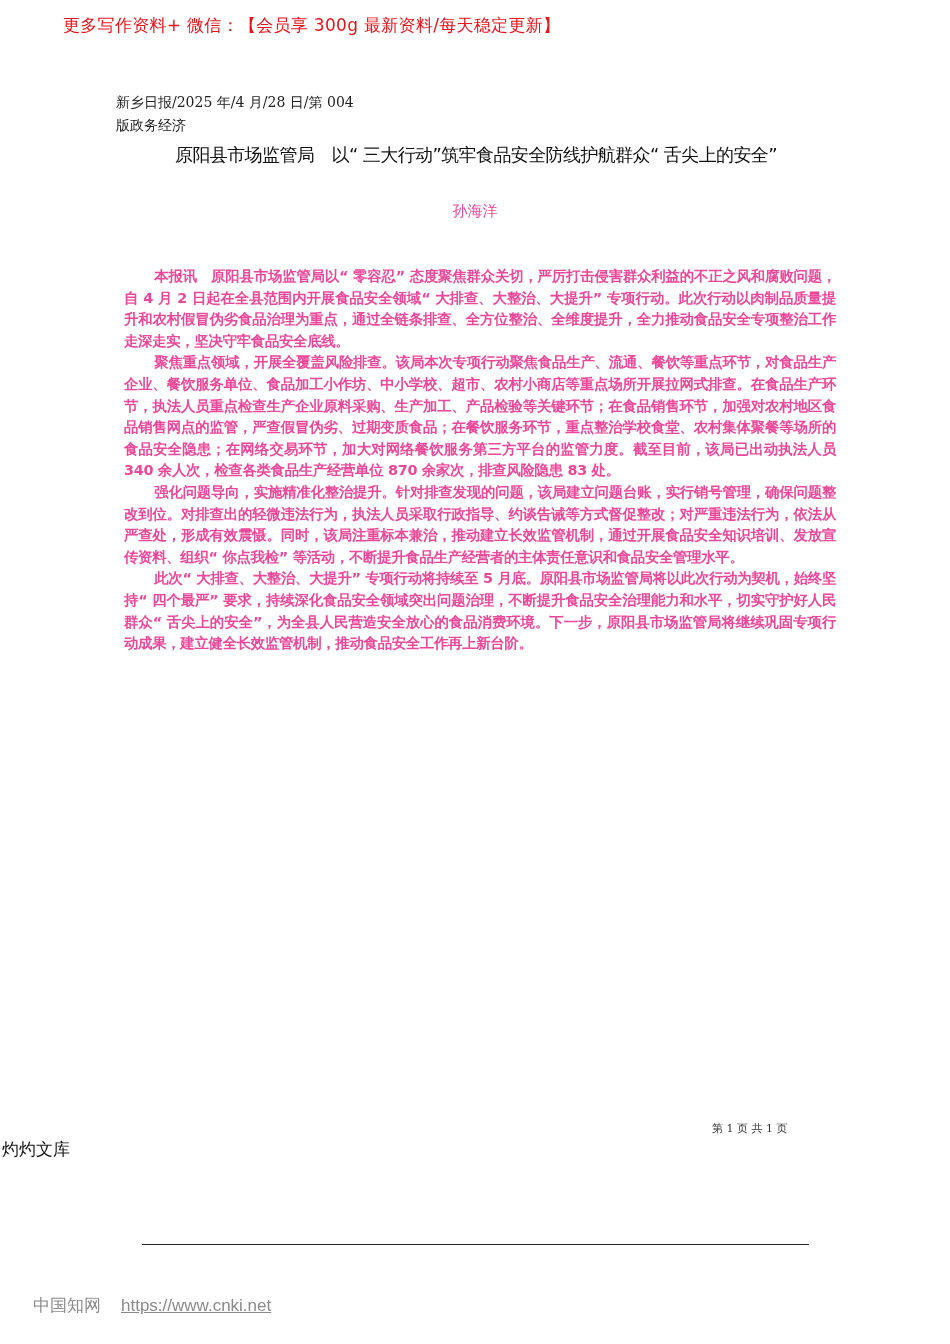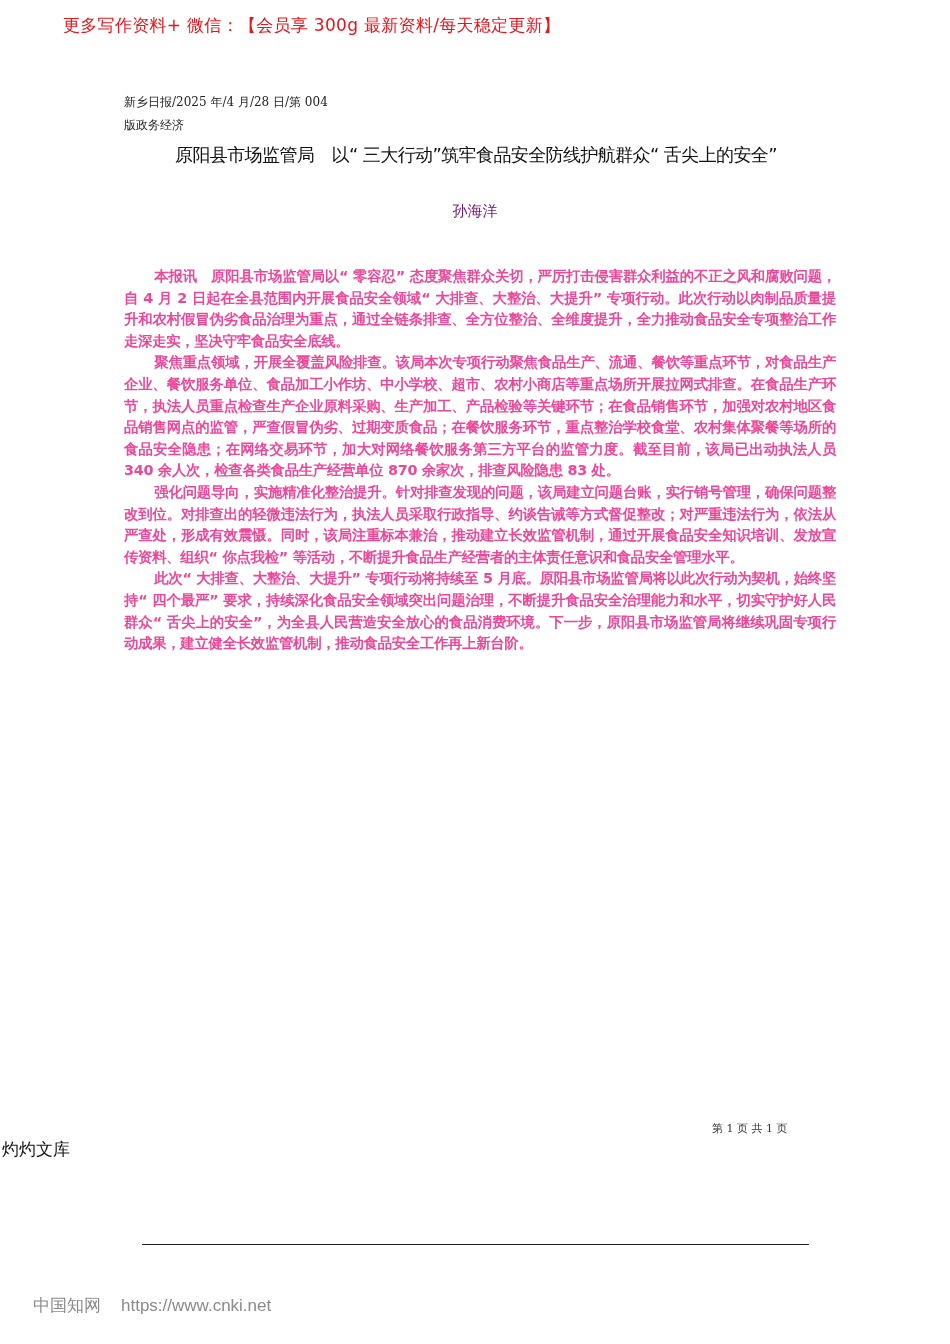--- a/index.html
+++ b/index.html
@@ -6,48 +6,48 @@
     body {
       width: 950px; height: 1344px; position: relative; overflow: hidden;
       background: #ffffff; color: #111111;
       font-family: "DejaVu Sans", "Liberation Sans", sans-serif;
     }
     .abs { position: absolute; }
     .promo-banner {
       left: 63px; top: 14px; font-size: 17px; color: #e8141b;
       letter-spacing: 0.3px; white-space: nowrap;
     }
-    .meta-line { left: 124px; font-size: 12px; color: #222; white-space: nowrap; font-family: "DejaVu Serif", "Liberation Serif", serif; }
+    .meta-line { left: 116px; font-size: 14px; color: #222; white-space: nowrap; font-family: "DejaVu Serif", "Liberation Serif", serif; }
     .meta-line.l1 { top: 94px; }
     .meta-line.l2 { top: 117px; }
     .title {
       left: 118px; width: 716px; top: 140px; text-align: center;
       font-size: 18px; line-height: 30px; color: #111; letter-spacing: -0.6px;
     }
     .author {
-      left: 0; width: 950px; top: 202px; text-align: center; font-size: 15px; color: #701a75;
+      left: 0; width: 950px; top: 202px; text-align: center; font-size: 15px; color: #ec4899;
     }
     .article-body {
       left: 124px; width: 712px; top: 266px;
       font-size: 14.4px; line-height: 21.6px; color: #ec4899;
       text-align: justify; letter-spacing: -0.3px; font-weight: bold;
     }
     .article-body p { margin: 0; text-indent: 2.1em; }
     .article-body p.gap { margin-top: 21.6px; }
     .page-number {
       left: 712px; top: 1121px; font-size: 11px; color: #333;
       font-family: "DejaVu Serif", "Liberation Serif", serif; white-space: nowrap;
     }
     .library-name { left: 2px; top: 1138px; font-size: 17px; color: #111; white-space: nowrap; }
     .footer-rule { left: 142px; top: 1244px; width: 667px; height: 0; border-top: 1.5px solid #222; }
     .cnki-footer {
       left: 33px; top: 1294px; font-size: 17px; color: #8a8a8a; white-space: nowrap;
       font-family: "Liberation Sans", sans-serif;
     }
-    .cnki-footer .url { margin-left: 20px; }
+    .cnki-footer .url { margin-left: 20px; text-decoration: underline; }
   </style>
 </head>
 <body>
 
 <div class="abs promo-banner">更多写作资料+ 微信：【会员享 300g 最新资料/每天稳定更新】</div>
 
 <div class="abs meta-line l1">新乡日报/2025 年/4 月/28 日/第 004</div>
 <div class="abs meta-line l2">版政务经济</div>
 
 <div class="abs title">原阳县市场监管局　以“ 三大行动”筑牢食品安全防线护航群众“ 舌尖上的安全”</div>

